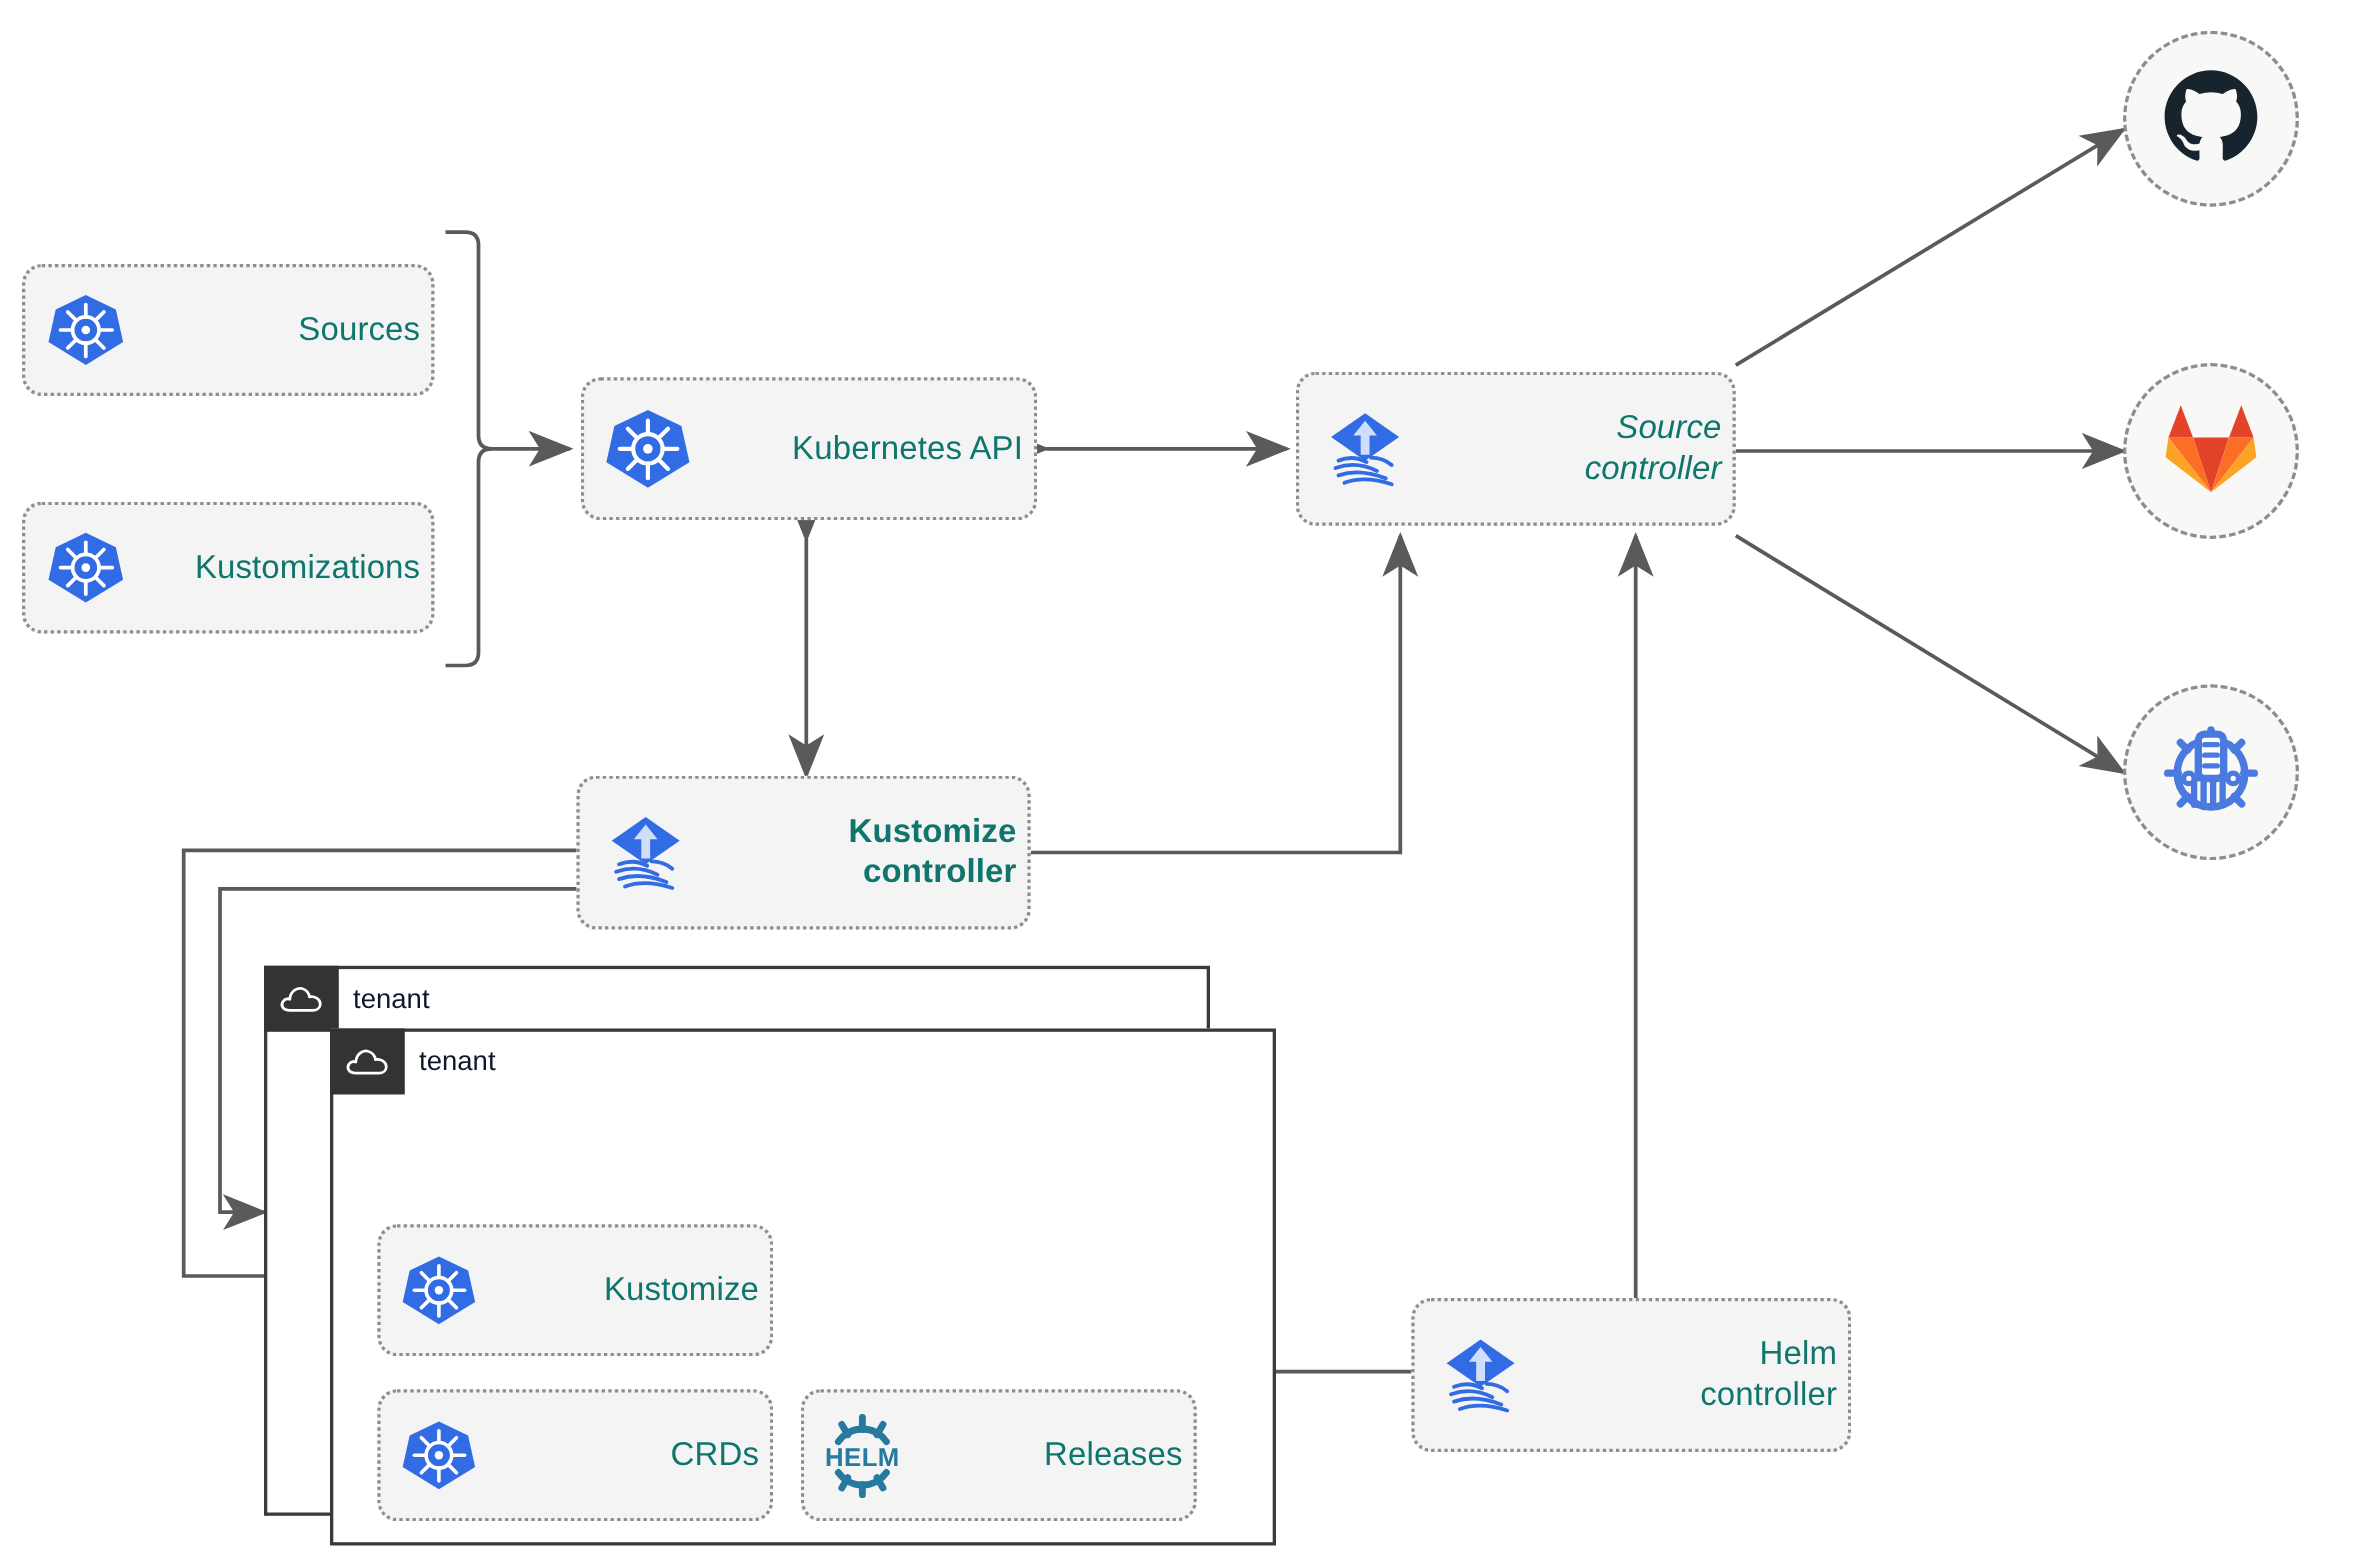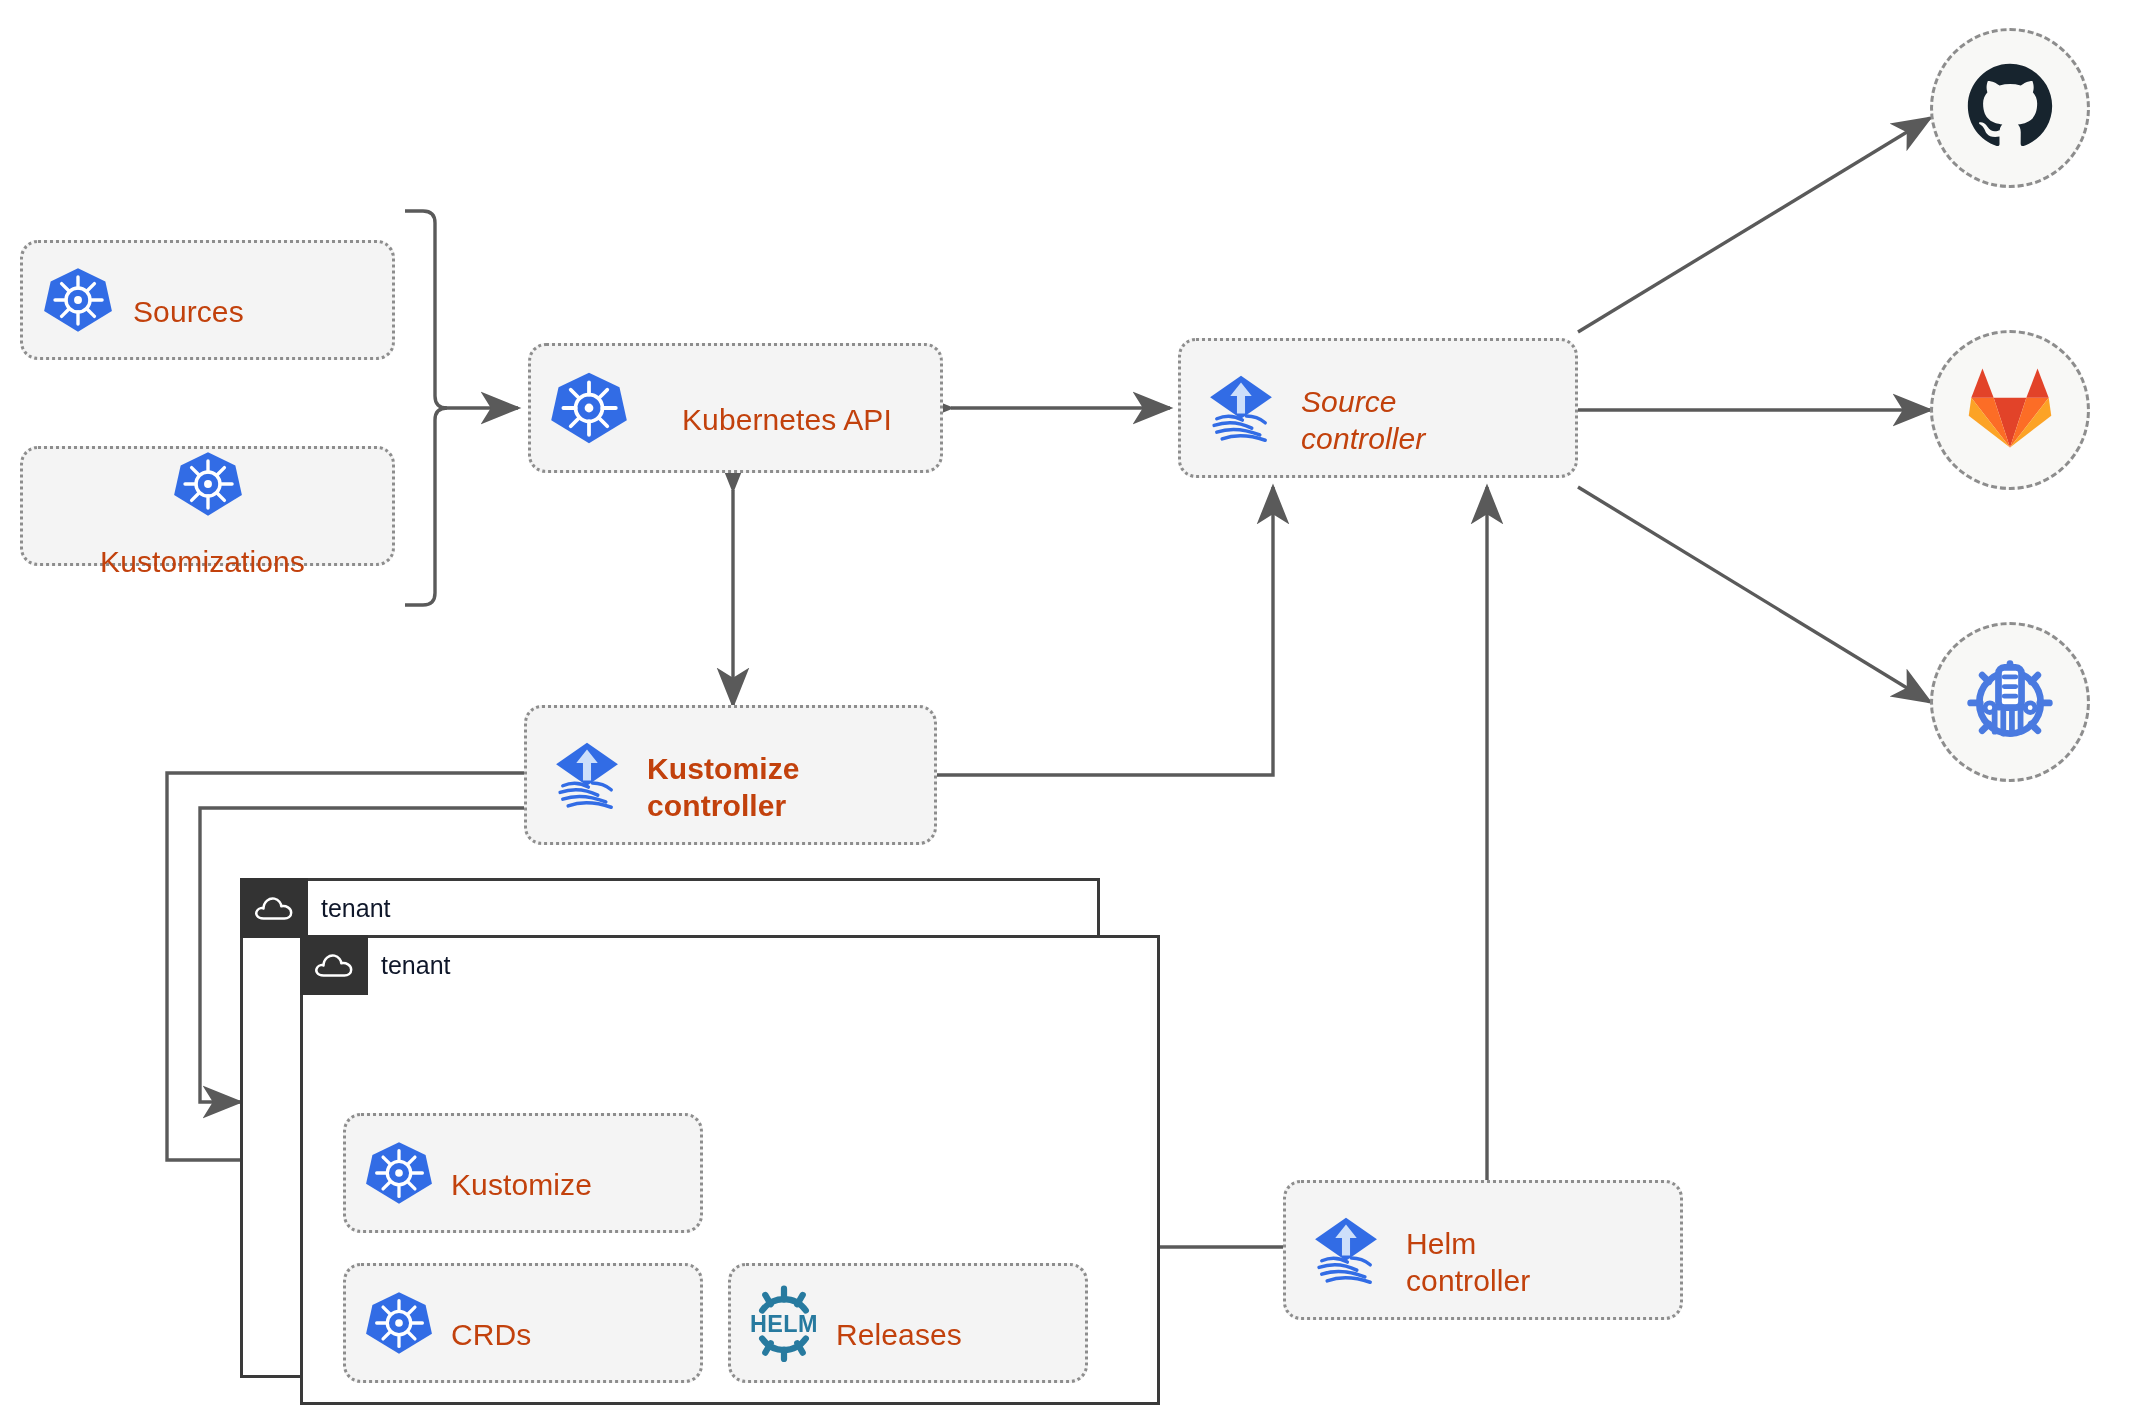--- a/index.html
+++ b/index.html
@@ -12,23 +12,23 @@
   .node{
     position:absolute;
     background:#f4f4f4;
     border:3px dotted #8d8d8d;
     border-radius:18px;
     display:flex;align-items:center;
     box-sizing:border-box;
   }
   .node .ico{flex:0 0 auto;display:flex;align-items:center;justify-content:center;}
   .node .lbl{
-    flex:1 1 auto;text-align:left;color:#c2410c;
+    flex:1 1 auto;text-align:right;color:#0f766e;
     font-size:30px;line-height:1.22;letter-spacing:.1px;
-    white-space:pre-line;padding-right:10px;margin-top:25px;
+    white-space:pre-line;padding-right:10px;
   }
 
   
   .tenant{
     position:absolute;background:#ffffff;
     border:3px solid #3a3a3a;box-sizing:border-box;
   }
   .tenant .tab{
     position:absolute;left:-3px;top:-3px;height:60px;
     display:flex;align-items:center;background:#333333;
@@ -113,21 +113,21 @@
           <line x1="40" y1="40" x2="47" y2="47"></line>
           <line x1="47" y1="17" x2="40" y2="24"></line>
           <line x1="24" y1="40" x2="17" y2="47"></line>
         </g>
         <circle cx="32" cy="32" r="3.6" fill="#ffffff"></circle>
       </svg>
     </span>
     <span class="lbl">Sources</span>
   </div>
 
-  <div class="node" style="left:20px;top:446px;width:375px;height:120px;flex-direction:column;">
+  <div class="node" style="left:20px;top:456px;width:375px;height:120px;">
     <span class="ico" style="width:110px;">
       <svg width="70" height="70" viewBox="0 0 64 64">
         <polygon points="32,3 57,15 63,42 32,61 1,42 7,15" fill="#326ce5"></polygon>
         <g fill="none" stroke="#ffffff" stroke-width="3.1" stroke-linecap="round">
           <circle cx="32" cy="32" r="11"></circle>
           <line x1="32" y1="11" x2="32" y2="21"></line>
             <line x1="32" y1="43" x2="32" y2="54"></line>
           <line x1="11" y1="32" x2="21" y2="32"></line>
             <line x1="43" y1="32" x2="54" y2="32"></line>
           <line x1="17" y1="17" x2="24" y2="24"></line>

